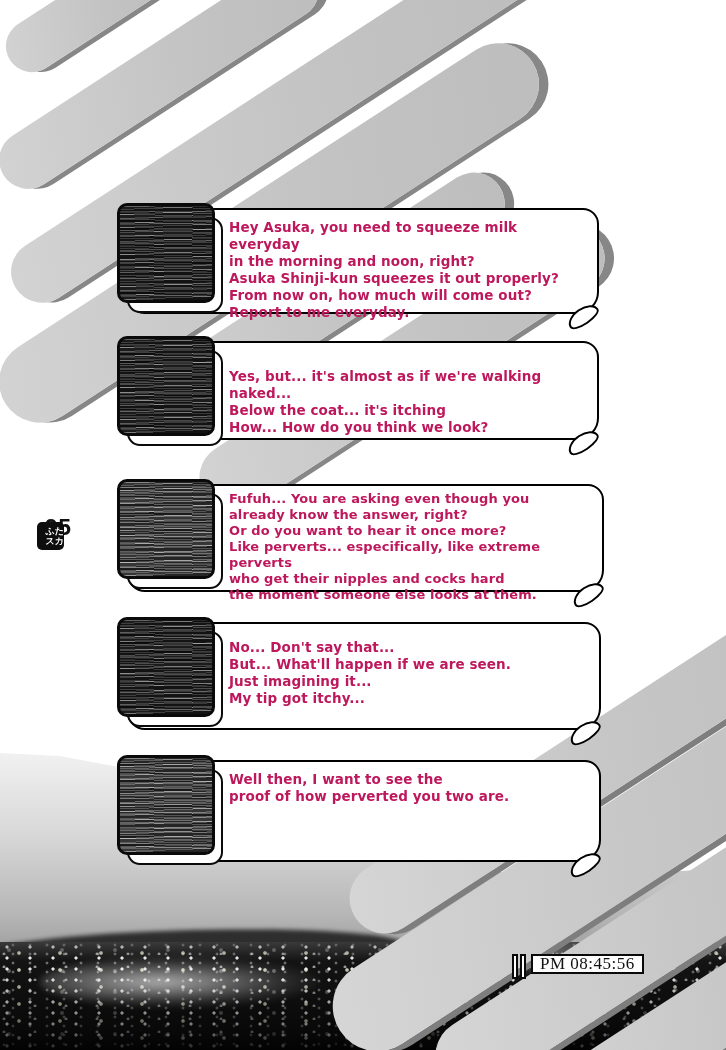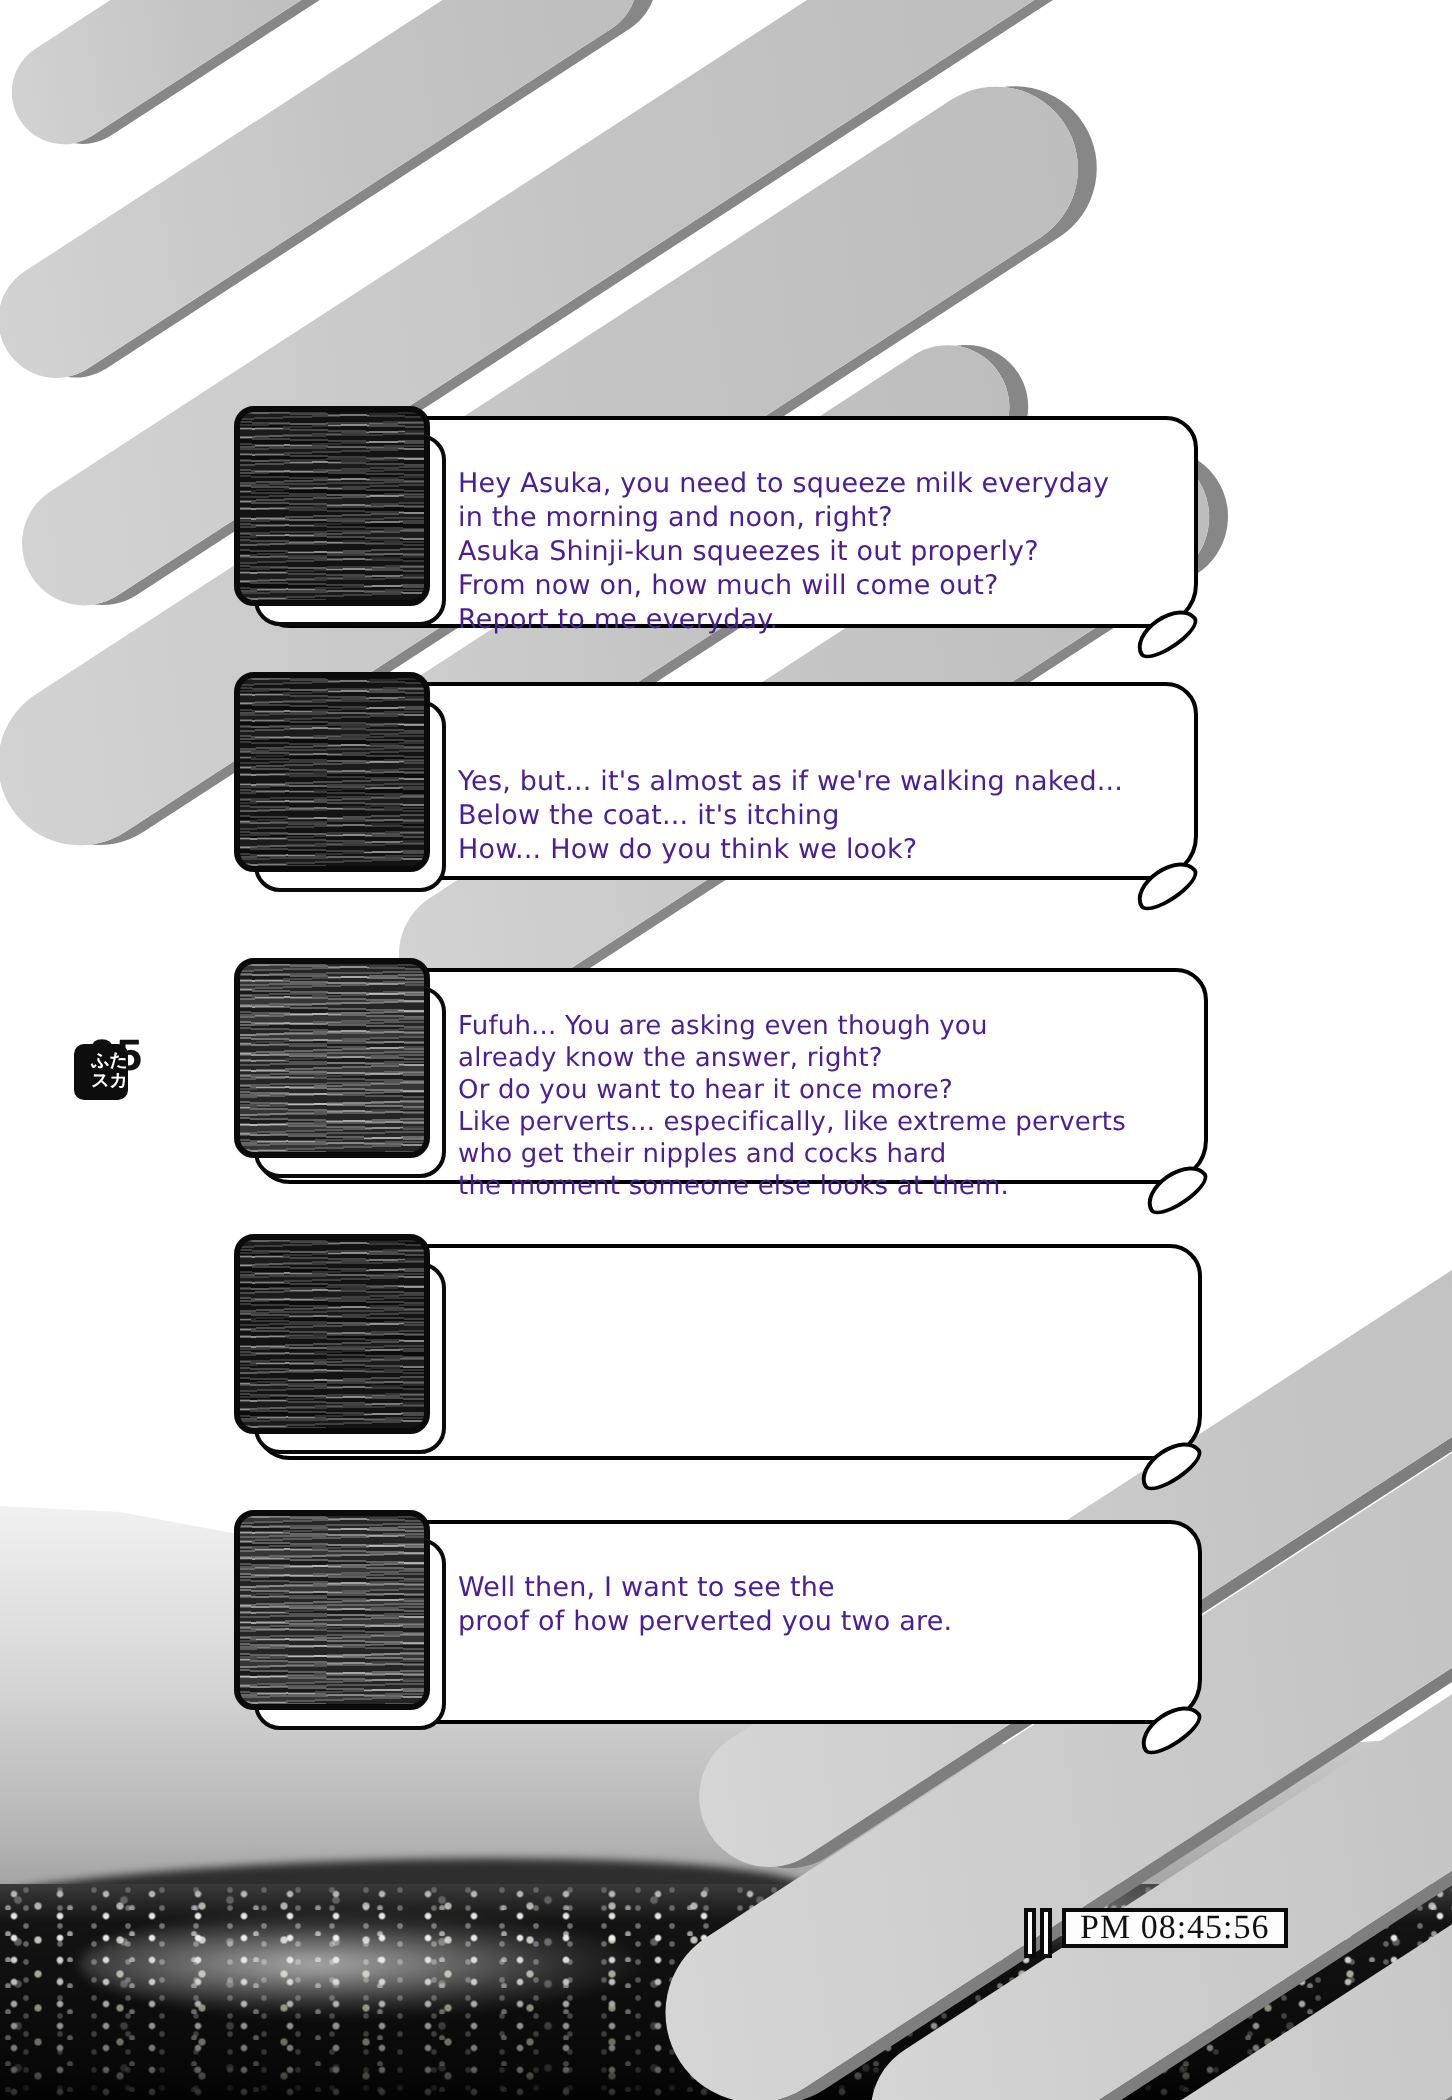--- a/index.html
+++ b/index.html
@@ -54,22 +54,22 @@
       repeating-linear-gradient(178deg, #4a4a4a 0 3px, #7d7d7d 3px 4px, #333 4px 8px, #909090 8px 9px);
   }
   .avatar.tone-dark{
     background-image:
       repeating-linear-gradient(179deg, rgba(255,255,255,.16) 0 1px, transparent 1px 6px),
       repeating-linear-gradient(181.5deg, rgba(0,0,0,.6) 0 2px, rgba(255,255,255,.12) 2px 3px, rgba(0,0,0,.38) 3px 7px, rgba(255,255,255,.15) 7px 8px),
       repeating-linear-gradient(178deg, #2c2c2c 0 3px, #666 3px 4px, #1e1e1e 4px 8px, #7a7a7a 8px 9px);
   }
   .msg{
     position:absolute;left:100px;right:10px;z-index:3;
-    font-weight:400;font-size:13.5px;line-height:17px;
-    letter-spacing:.1px;color:#4c1d95;margin-top:15px;
+    font-weight:700;font-size:13.5px;line-height:17px;
+    letter-spacing:.1px;color:#be185d;
   }
   .msg.tight{font-size:13px;line-height:16px;}
   .tail{
     position:absolute;right:-3px;bottom:-13px;width:30px;height:13px;
     background:#fff;border:2.5px solid #000;
     border-radius:50% 50% 50% 50% / 62% 62% 38% 38%;
     transform:rotate(-34deg);z-index:4;
   }
   
   #page-number{
@@ -153,20 +153,26 @@
       <div>Like perverts... especifically, like extreme perverts</div>
       <div>who get their nipples and cocks hard</div>
       <div>the moment someone else looks at them.</div>
     </div>
     <div class="tail"></div>
   </div>
 
   <div class="bubble" style="left:127px;top:622px;width:470px;height:104px">
     <div class="frame"></div>
     <div class="avatar tone-dark"></div>
+    <div class="msg" style="top:15px">
+      <div>No... Don't say that...</div>
+      <div>But... What'll happen if we are seen.</div>
+      <div>Just imagining it...</div>
+      <div>My tip got itchy...</div>
+    </div>
     <div class="tail"></div>
   </div>
 
   <div class="bubble" style="left:127px;top:760px;width:470px;height:98px">
     <div class="frame"></div>
     <div class="avatar"></div>
     <div class="msg" style="top:9px">
       <div>Well then, I want to see the</div>
       <div>proof of how perverted you two are.</div>
     </div>

